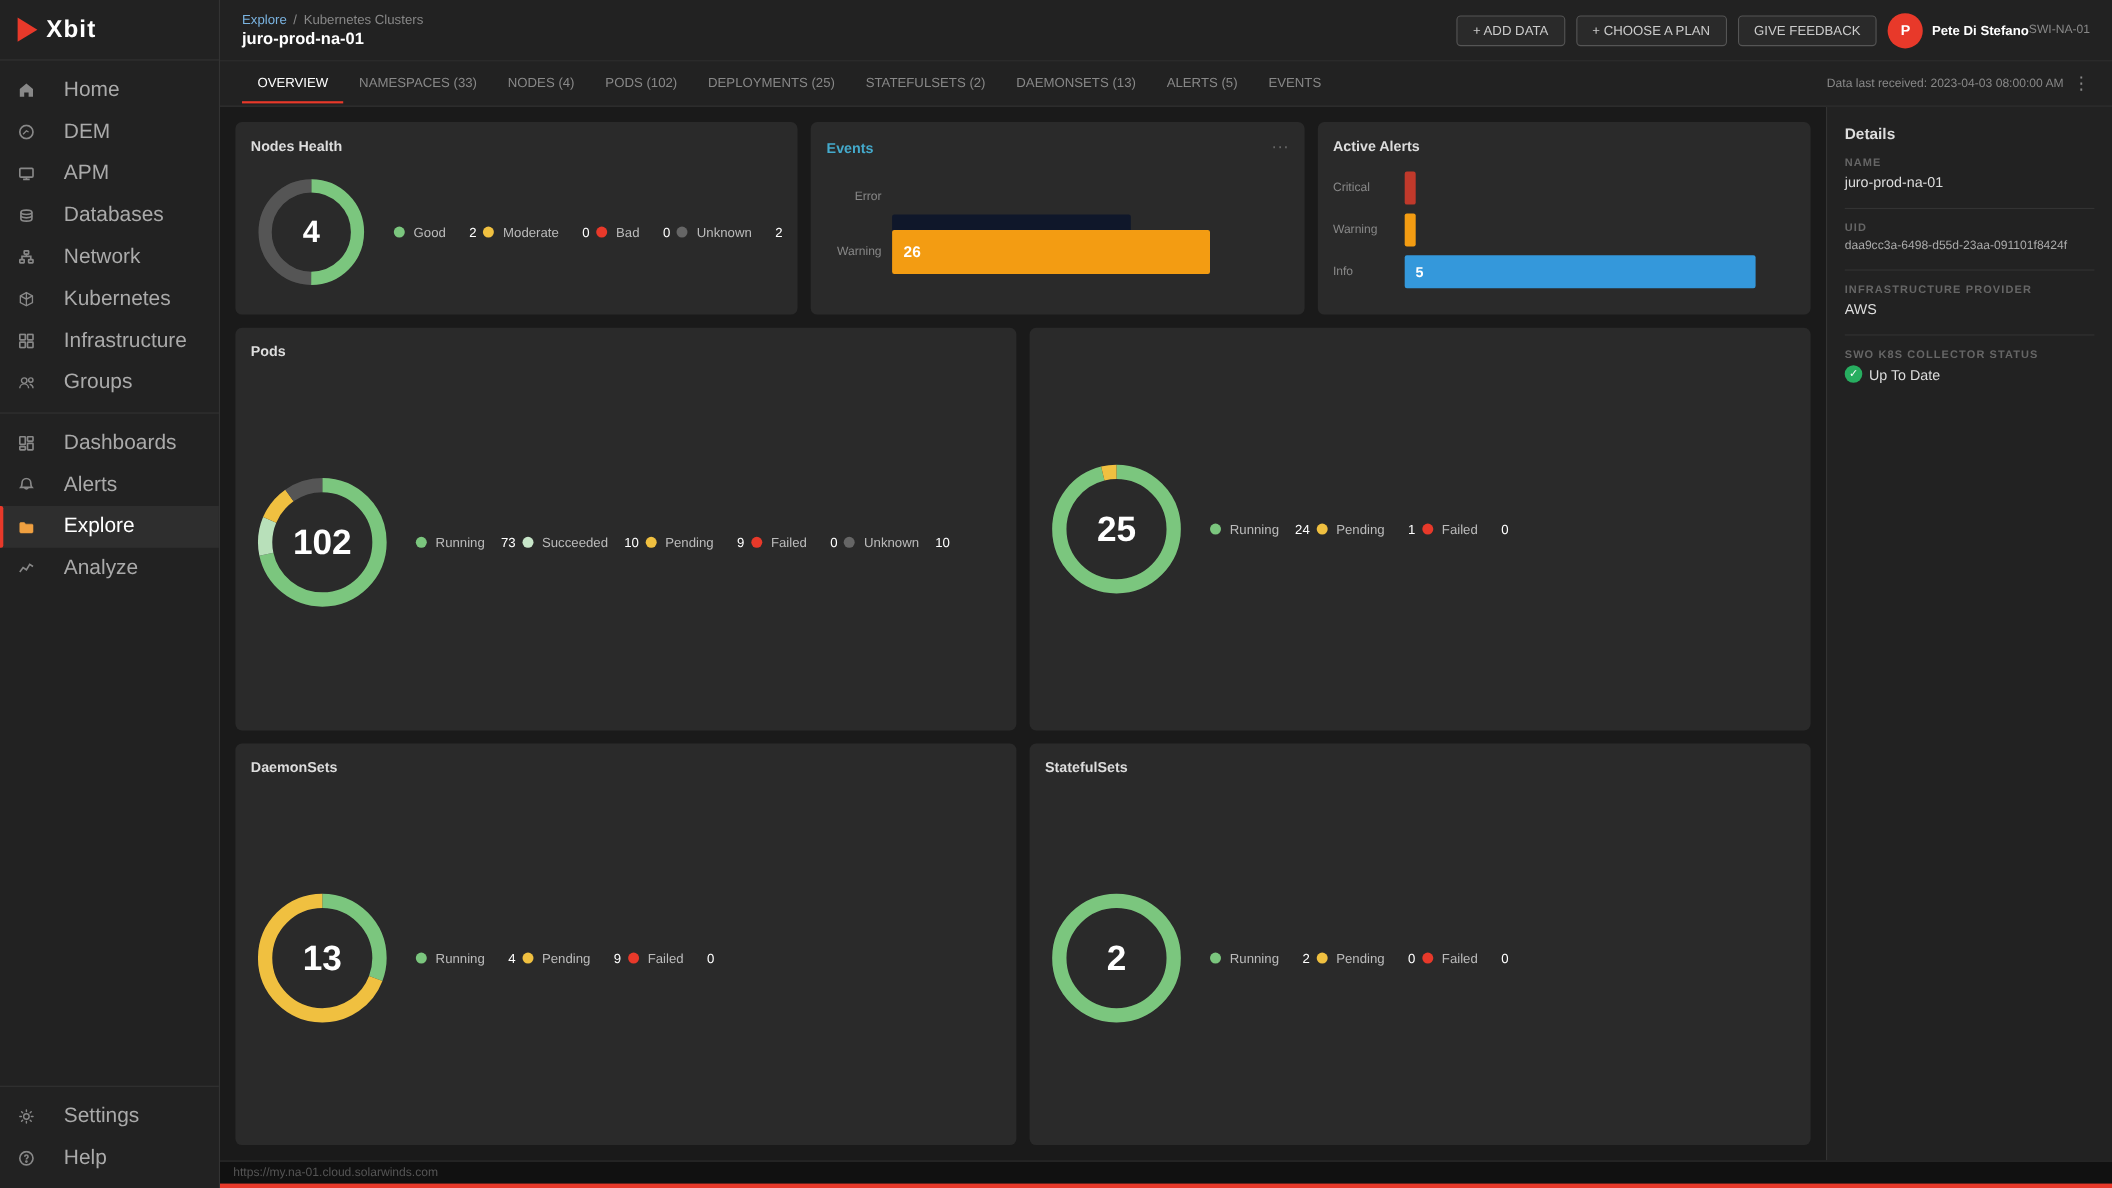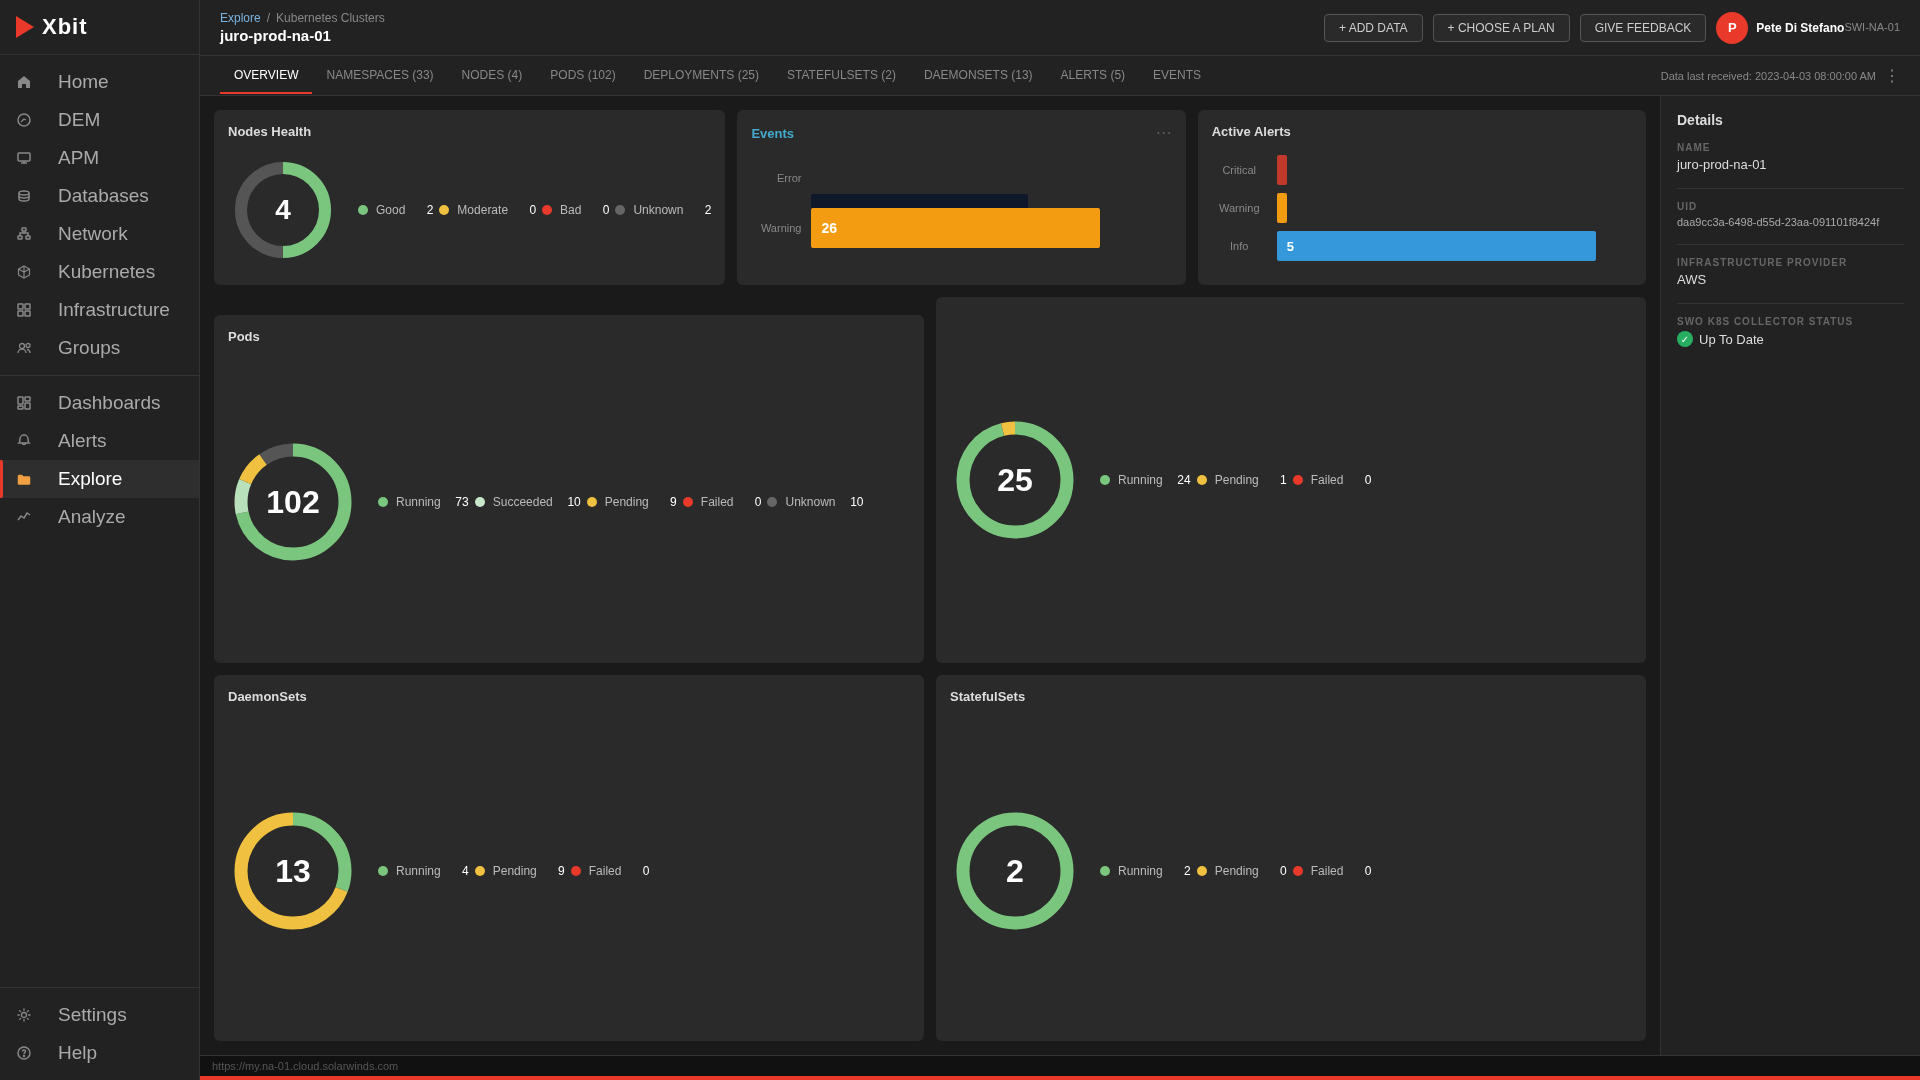--- a/index.html
+++ b/index.html
@@ -70,21 +70,21 @@
     .legend-val { margin-left: auto; min-width: 20px; text-align: right; color: #fff; }
     .events-header { display: flex; align-items: center; justify-content: space-between; margin-bottom: 10px; }
     .events-title { color: #4ac; font-size: 13px; font-weight: 600; }
     .events-chart { display: flex; flex-direction: column; gap: 10px; padding: 6px 0; }
     .bar-row { display: flex; align-items: center; gap: 10px; }
     .bar-label { color: #888; font-size: 11px; width: 50px; text-align: right; flex-shrink: 0; }
     .bar-outer { flex: 1; position: relative; height: 40px; }
     .bar-fill { height: 100%; display: flex; align-items: center; padding-left: 10px; color: #fff; font-size: 14px; font-weight: 600; border-radius: 2px; }
     .alerts-chart { display: flex; flex-direction: column; gap: 8px; padding: 6px 0; }
     .alert-bar-row { display: flex; align-items: center; gap: 10px; }
-    .alert-bar-label { color: #888; font-size: 11px; width: 55px; text-align: center; flex-shrink: 0; }
+    .alert-bar-label { color: #888; font-size: 11px; width: 55px; text-align: left; flex-shrink: 0; }
     .alert-bar-outer { flex: 1; height: 30px; position: relative; }
     .alert-bar-fill { height: 100%; display: flex; align-items: center; padding-left: 10px; color: #fff; font-size: 13px; font-weight: 600; border-radius: 2px; }
     .donut-large-wrap { position: relative; width: 130px; height: 130px; flex-shrink: 0; }
     .donut-large-wrap svg { width: 130px; height: 130px; transform: rotate(-90deg); }
     .donut-large-center { position: absolute; top: 50%; left: 50%; transform: translate(-50%, -50%); color: #fff; font-size: 32px; font-weight: 700; }
 
     
     .detail-section { margin-bottom: 16px; }
     .detail-label { color: #666; font-size: 10px; font-weight: 600; text-transform: uppercase; letter-spacing: 1px; margin-bottom: 4px; }
     .detail-value { color: #ddd; font-size: 13px; word-break: break-all; }
@@ -391,21 +391,21 @@
                     <span>5</span>
                   </div>
                 </div>
               </div>
             </div>
           </div>
         </div>
 
         <div class="row" style="flex:1;">
 
-          <div class="card" style="flex:1;margin-top:18px;">
+          <div class="card" style="flex:1;">
             <div class="card-title">Pods</div>
             <div class="card-row-content">
               <div class="donut-large-wrap">
                 <svg viewBox="0 0 130 130">
                   <circle cx="65" cy="65" r="52" fill="none" stroke="#333" stroke-width="13"></circle>
 
                   <circle cx="65" cy="65" r="52" fill="none" stroke="#7bc67e" stroke-width="13" stroke-dasharray="233.6 326.7" stroke-dashoffset="0"></circle>
 
                   <circle cx="65" cy="65" r="52" fill="none" stroke="#b8e0ba" stroke-width="13" stroke-dasharray="32 326.7" stroke-dashoffset="-233.6"></circle>
 

